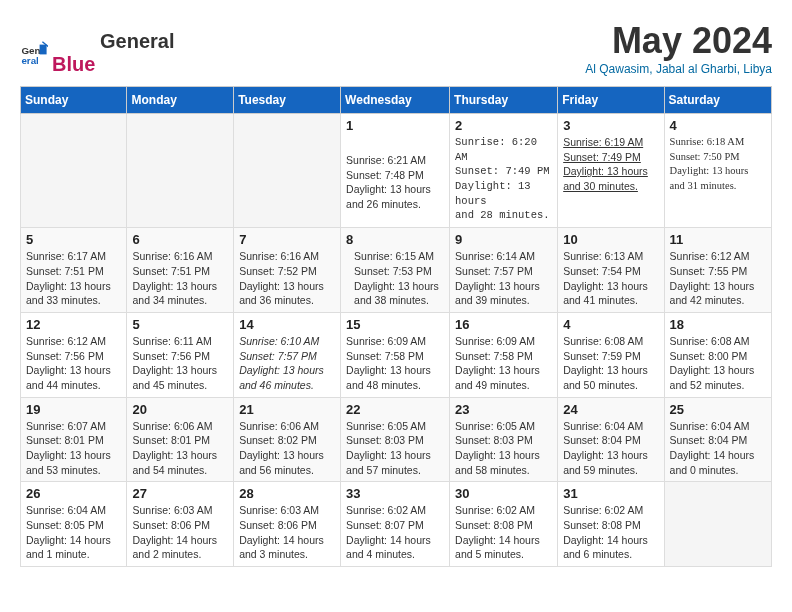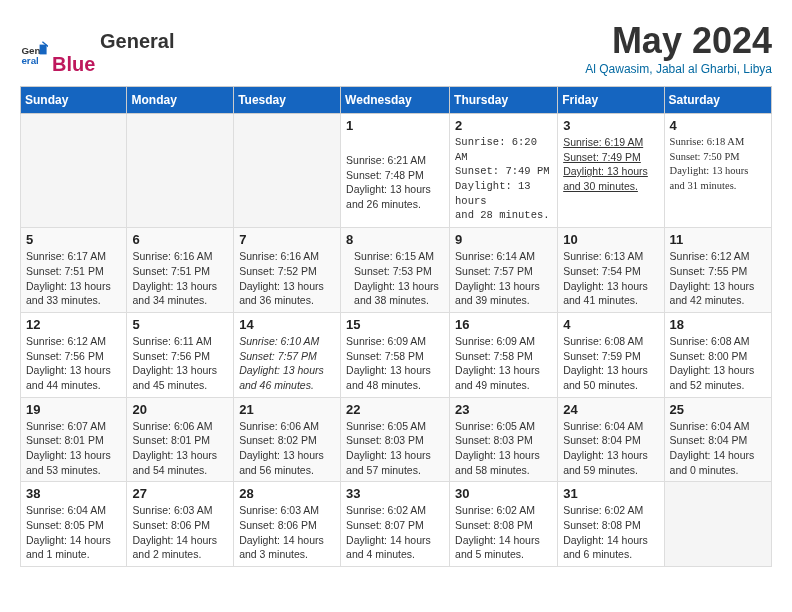--- a/index.html
+++ b/index.html
@@ -294,21 +294,21 @@
         <td>
           <div class="day-number">25</div>
           <div class="day-info" style="white-space: pre-line;">Sunrise: 6:04 AM
 Sunset: 8:04 PM
 Daylight: 14 hours
 and 0 minutes.</div>
         </td>
       </tr>
       <tr>
         <td>
-          <div class="day-number">38</div>
+          <div class="day-number">26</div>
           <div class="day-info" style="white-space: pre-line;">Sunrise: 6:04 AM
 Sunset: 8:05 PM
 Daylight: 14 hours
 and 1 minute.</div>
         </td>
         <td>
           <div class="day-number">27</div>
           <div class="day-info" style="white-space: pre-line;">Sunrise: 6:03 AM
 Sunset: 8:06 PM
 Daylight: 14 hours

